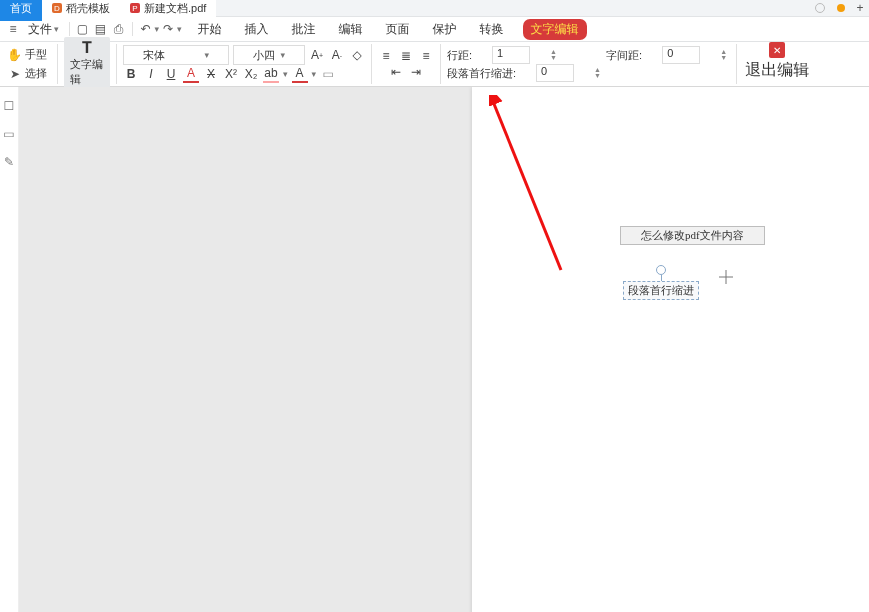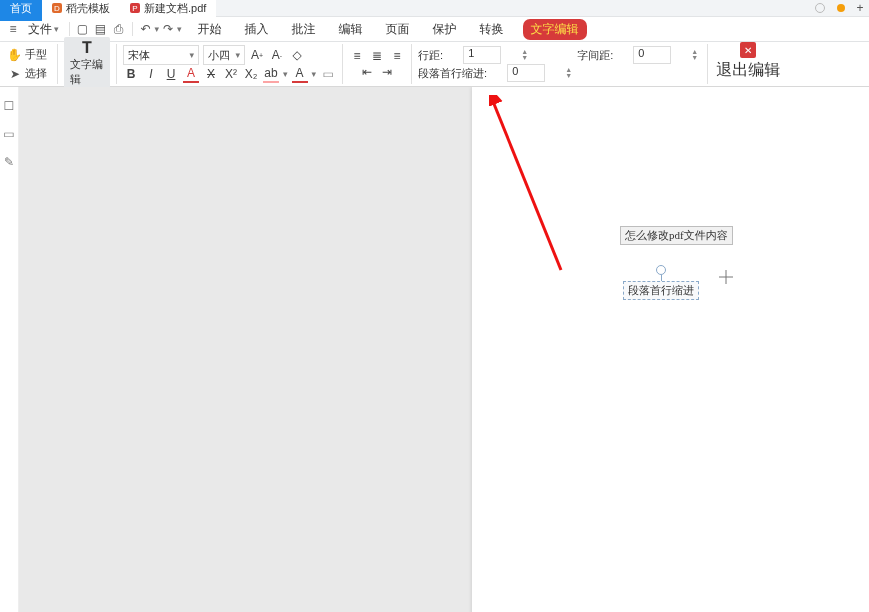--- a/index.html
+++ b/index.html
@@ -17,37 +17,37 @@
 .mb-sep{width:1px;height:14px;background:#e0e0e0;margin:0 4px}
 .menu-items{display:flex;gap:15px;margin-left:12px}
 .menu-item{font-size:12px;color:#333;padding:2px 4px}
 .menu-active{background:#d63a3a;color:#fde047;border-radius:7px;padding:2px 8px}
 .toolbar{height:44px;background:#fff;border-bottom:1px solid #d8d8d8;display:flex;align-items:stretch;box-shadow:0 1px 2px rgba(0,0,0,0.06)}
 .tb-col{display:flex;flex-direction:column;justify-content:center;align-items:center;padding:0 4px}
 .tb-sep{width:1px;background:#e0e0e0;margin:2px 2px}
 .tool-btn{font-size:11px;color:#333;display:flex;align-items:center;gap:3px;padding:2px 4px}
 .tool-ic{width:14px;height:14px;display:inline-flex;align-items:center;justify-content:center;font-size:12px;color:#555}
 .add-text{background:#e6e8ea;padding:4px 6px;border-radius:2px;display:flex;flex-direction:column;align-items:center;font-size:11px;gap:2px;width:34px}
-.font-sel{border:1px solid #dcdcdc;height:18px;font-size:11px;padding:0 4px;background:#fff;display:flex;align-items:center}
+.font-sel{border:1px solid #dcdcdc;height:18px;font-size:11px;padding:0 19px;background:#fff;display:flex;align-items:center}
 .font-name{width:66px}
 .font-size-sel{width:32px}
 .fmt-row{display:flex;gap:4px;align-items:center}
 .fmt-ic{width:16px;height:16px;display:inline-flex;align-items:center;justify-content:center;font-size:12px;color:#444}
 .num-group{display:flex;align-items:center;gap:20px;font-size:11px;color:#333}
 .num-input{border:1px solid #dcdcdc;height:16px;width:28px;font-size:11px;padding:0 4px;background:#fff}
 .spin{width:10px;display:flex;flex-direction:column;line-height:6px;font-size:7px;color:#888}
 .exit-edit{display:flex;flex-direction:column;align-items:center;gap:2px;padding:0 6px}
 .close-box{width:16px;height:16px;background:#d63a3a;color:#fff;border-radius:2px;display:flex;align-items:center;justify-content:center;font-size:10px}
 .workspace{height:528px;display:flex}
 .vsidebar{width:18px;background:#fff;border-right:1px solid #eee;display:flex;flex-direction:column;align-items:center;gap:14px;padding-top:12px}
 .vsidebar .sic{width:14px;height:14px;color:#777;font-size:12px;display:flex;align-items:center;justify-content:center}
 .canvas{flex:1;background:#e9e9e9;position:relative;overflow:hidden}
 .page{position:absolute;left:453px;top:0;width:416px;height:528px;background:#fff;box-shadow:0 0 4px rgba(0,0,0,0.15)}
 .arrow{position:absolute;left:470px;top:8px;width:90px;height:180px;pointer-events:none}
-.text1{position:absolute;left:601px;top:139px;border:1px solid #bdbdbd;background:#f1f1f1;padding:1px 4px;font-size:11px;font-family:"SimSun";color:#333}
+.text1{position:absolute;left:601px;top:139px;border:1px solid #bdbdbd;background:#f1f1f1;padding:1px 20px;font-size:11px;font-family:"SimSun";color:#333}
 .sel-wrap{position:absolute;left:604px;top:178px}
 .sel-rot{width:8px;height:8px;border:1px solid #8aa9c9;border-radius:50%;margin:0 auto;background:#fff}
 .sel-line{width:1px;height:6px;background:#8aa9c9;margin:0 auto}
 .sel-box{border:1px dashed #8aa9c9;padding:1px 4px;font-size:11px;font-family:"SimSun";color:#333;background:#f8f9fb;white-space:nowrap}
 .cursor-cross{position:absolute;left:700px;top:183px;width:14px;height:14px;color:#666}
 .dd{font-size:9px;color:#777}
 </style>
 </head>
 <body>
 

